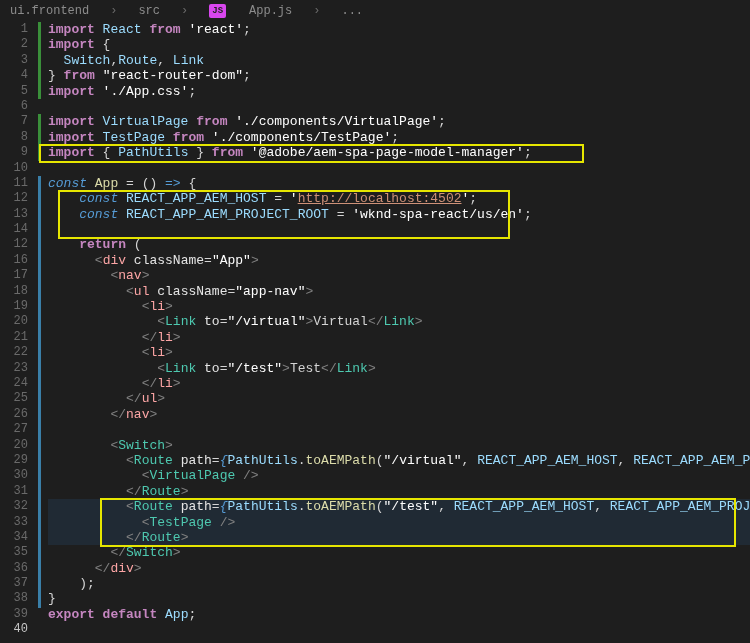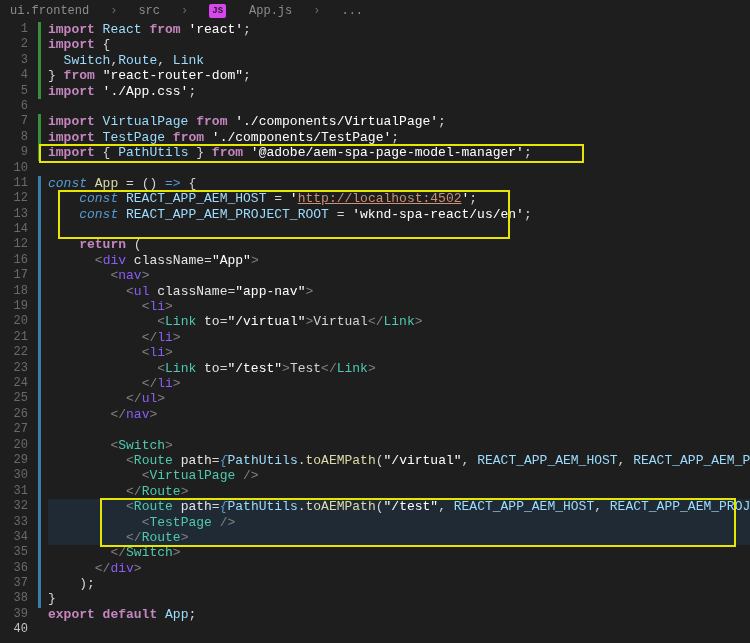--- a/index.html
+++ b/index.html
@@ -75,21 +75,21 @@
       z-index: 10;
     }
     .kw { color: #c586c0; font-weight: bold; }
     .var { color: #9cdcfe; }
     .str { color: #ffffff; }
     .str-u { color: #ce9178; text-decoration: underline; font-family: Liberation Mono, monospace; }
     .fn { color: #dcdcaa; }
     .const { color: #569cd6; font-style: italic; }
     .pn { color: #d4d4d4; }
     .tag { color: #808080; }
-    .tagn { color: #8b5cf6; }
+    .tagn { color: #fca5a5; }
     .attr { color: #e5e5e5; }
     .comp { color: #4ec9b0; }
   </style>
 </head>
 <body>
 
 <div class="breadcrumb">
   <span>ui.frontend</span>
   <span class="sep">›</span>
   <span>src</span>

